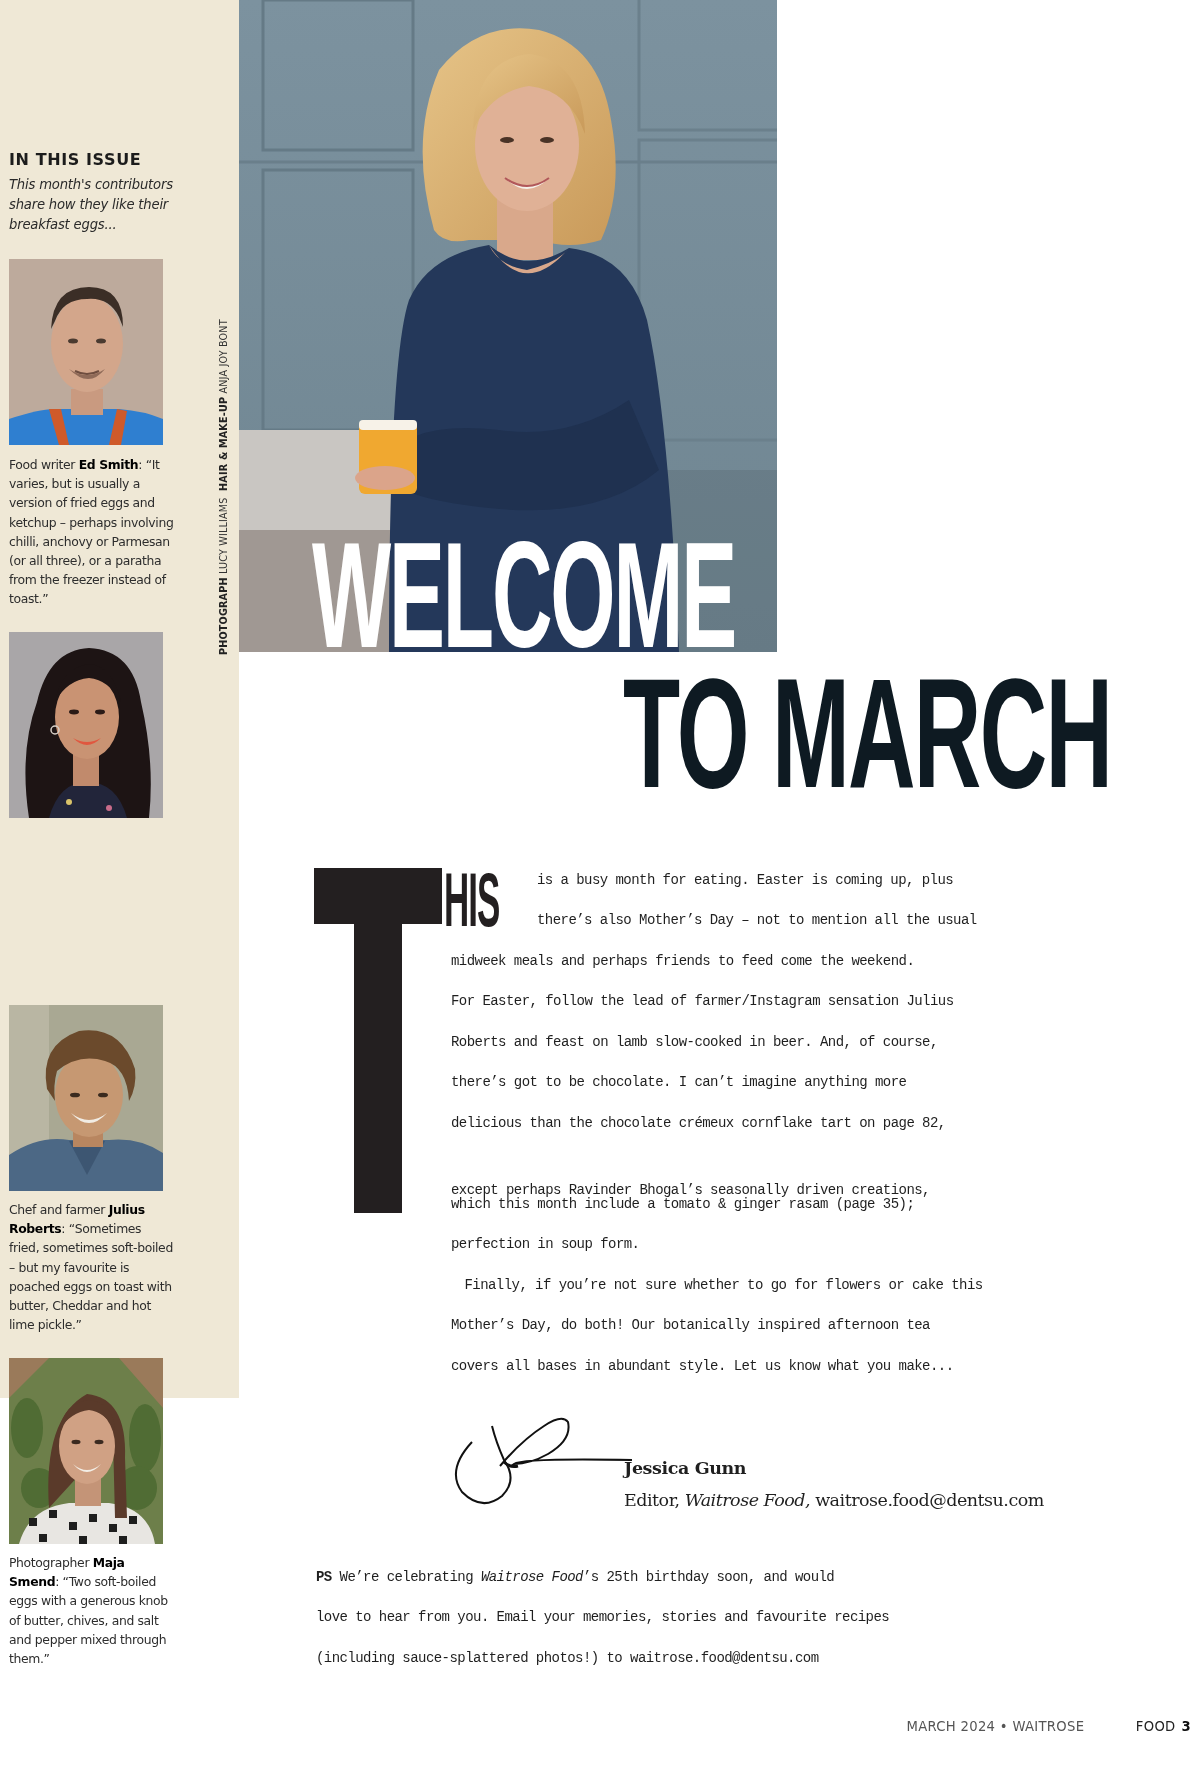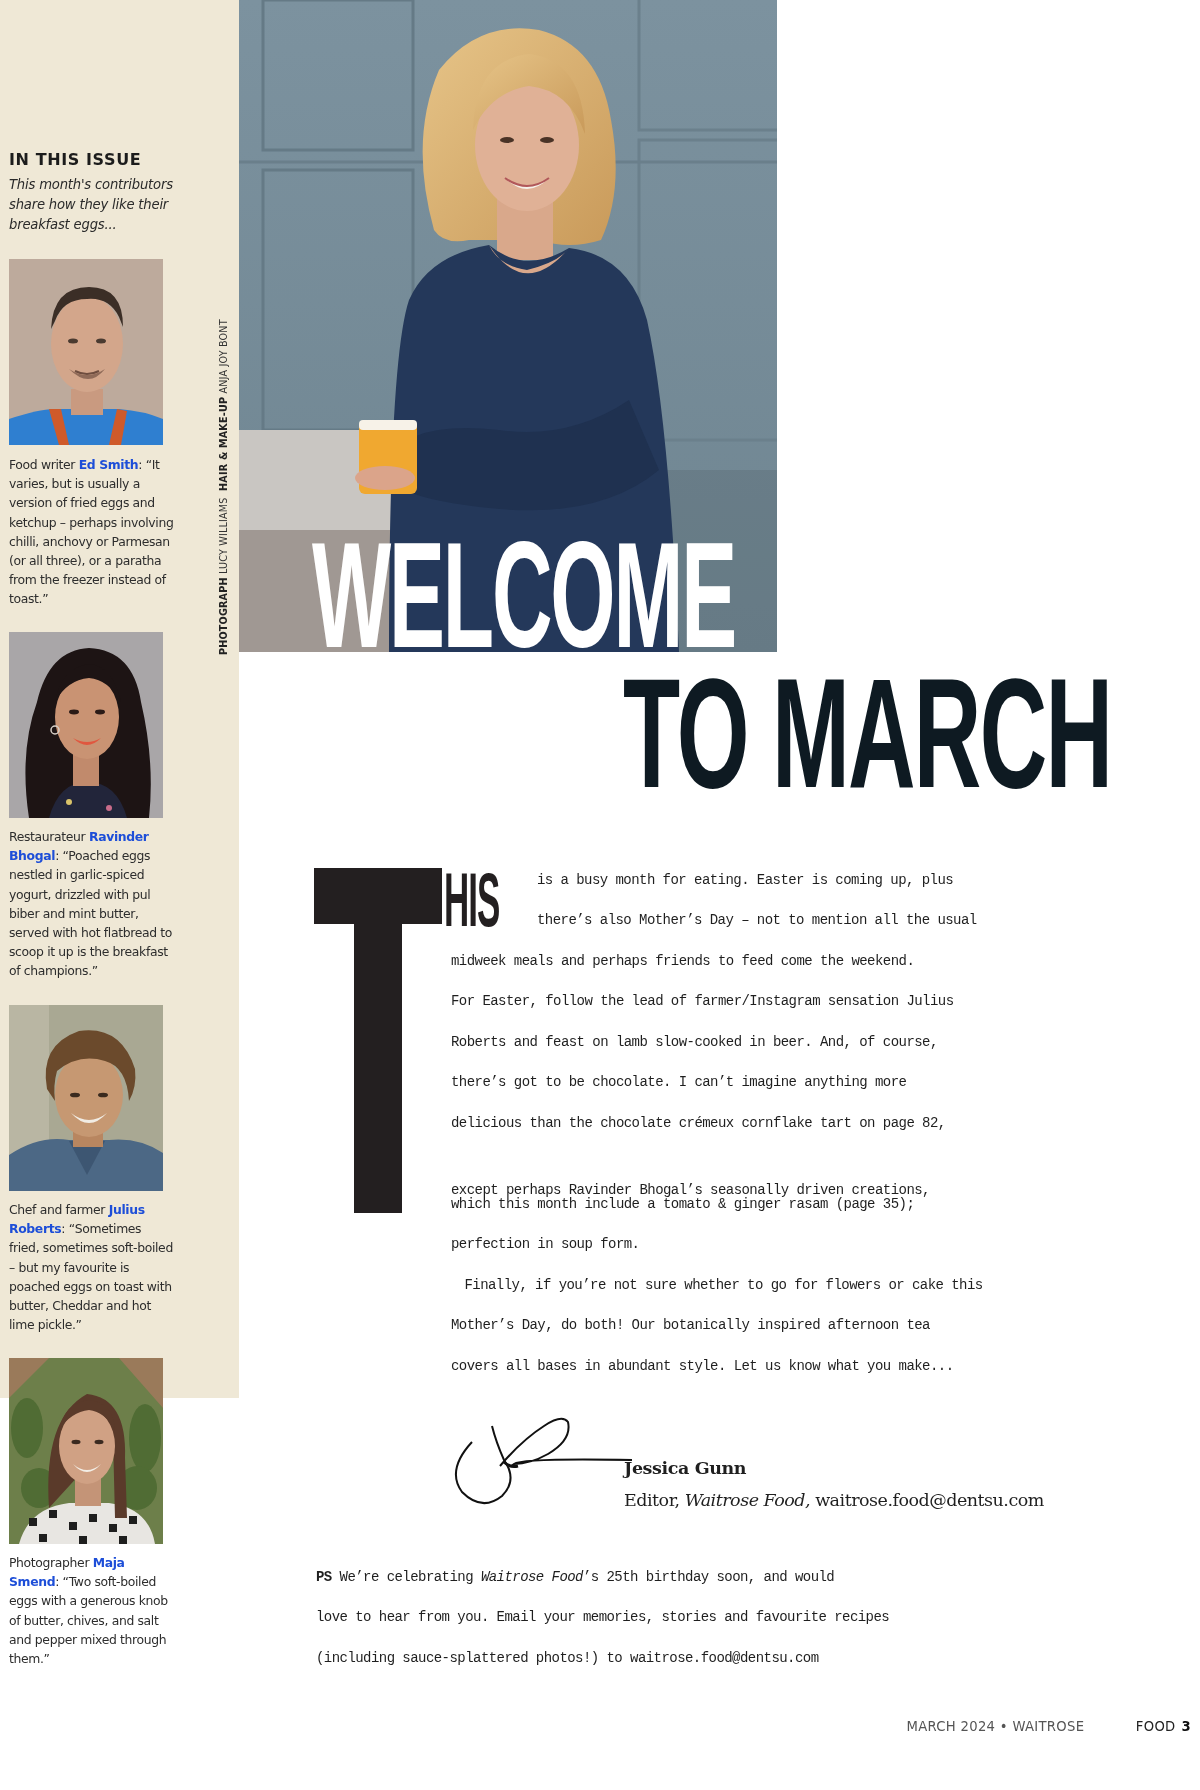--- a/index.html
+++ b/index.html
@@ -2,21 +2,21 @@
 <html><head>
   <meta charset="utf-8">
   <style>
     html, body { margin: 0; padding: 0; }
     body { width: 1200px; height: 1790px; position: relative; background: #ffffff; overflow: hidden; color: #1a1a1a; }
     .sidebar { position: absolute; left: 0; top: 0; width: 239px; height: 1398px; background: #efe8d6; }
     .sb-heading { position: absolute; left: 9px; top: 150px; font-family: "DejaVu Sans", sans-serif; font-weight: bold; font-size: 16px; letter-spacing: 0.6px; color: #1c1c1c; }
     .sb-intro { position: absolute; left: 9px; top: 175px; width: 175px; font-family: "DejaVu Sans", sans-serif; font-style: italic; font-size: 13.2px; line-height: 20px; color: #2a2a2a; letter-spacing: -0.2px; }
     .contrib-photo { position: absolute; left: 9px; width: 154px; height: 186px; overflow: hidden; }
     .contrib-text { position: absolute; left: 9px; width: 165px; font-family: "DejaVu Sans", sans-serif; font-size: 12.4px; line-height: 19.2px; color: #2d2d2d; letter-spacing: -0.35px; }
-    .contrib-text b { font-weight: bold; color: #1d4ed8; }
+    .contrib-text b { font-weight: bold; color: #000000; }
 
     .credit { position: absolute; left: 218px; top: 655px; transform-origin: 0 0; transform: rotate(-90deg); white-space: nowrap; font-family: "DejaVu Sans", sans-serif; font-size: 9.6px; color: #333; letter-spacing: 0.2px; }
     .credit b { font-weight: bold; color: #222; }
 
     .hero { position: absolute; left: 239px; top: 0; width: 538px; height: 652px; overflow: hidden; background: #7d929e; }
 
     .headline-1 { position: absolute; left: 312px; top: 520px; font-family: "Liberation Sans", sans-serif; font-weight: bold; font-size: 150px; line-height: 150px; color: #ffffff; transform: scaleX(0.56); transform-origin: 0 0; letter-spacing: -4px; white-space: nowrap; }
     .headline-2 { position: absolute; left: 623px; top: 655px; font-family: "Liberation Sans", sans-serif; font-weight: bold; font-size: 156px; line-height: 156px; color: #0e1a22; transform: scaleX(0.6); transform-origin: 0 0; letter-spacing: -3px; white-space: nowrap; }
 
     .dropcap { position: absolute; left: 314px; top: 868px; width: 128px; height: 345px; }
@@ -70,25 +70,20 @@
       <rect x="64" y="120" width="26" height="34" fill="#c18a6c"></rect>
       <ellipse cx="78" cy="85" rx="32" ry="42" fill="#c99373"></ellipse>
       <path d="M46 70 Q52 36 80 32 Q104 34 112 70 Q100 48 80 46 Q58 48 46 70Z" fill="#1d1414"></path>
       <ellipse cx="65" cy="80" rx="5" ry="2.4" fill="#2a1a16"></ellipse>
       <ellipse cx="91" cy="80" rx="5" ry="2.4" fill="#2a1a16"></ellipse>
       <path d="M64 106 Q78 114 92 106 Q78 120 64 106Z" fill="#e0573f"></path>
       <circle cx="46" cy="98" r="4" fill="none" stroke="#d8d0c8" stroke-width="1.5"></circle>
       <circle cx="60" cy="170" r="3" fill="#d9c36a"></circle>
         <circle cx="100" cy="176" r="3" fill="#c96c8a"></circle>
     </svg>
-  </div>
-  <div class="contrib-text" style="top:827px;">
-    <span>Restaurateur</span>
-    <b>Ravinder Bhogal</b>:
-    <span>“Poached eggs nestled in garlic-spiced yogurt, drizzled with pul biber and mint butter, served with hot flatbread to scoop it up is the breakfast of champions.”</span>
   </div>
 
   <div class="contrib-photo" style="top:1005px;">
     <svg width="154" height="186" viewBox="0 0 154 186">
       <rect width="154" height="186" fill="#a9a893"></rect>
       <rect x="0" y="0" width="40" height="186" fill="#c4c0ad" opacity="0.6"></rect>
       <path d="M0 186 L0 150 Q30 130 60 135 L100 135 Q130 132 154 148 L154 186Z" fill="#4c6885"></path>
       <path d="M60 136 L78 170 L96 136Z" fill="#3d5672"></path>
       <rect x="64" y="118" width="30" height="24" fill="#b88660"></rect>
       <ellipse cx="80" cy="90" rx="34" ry="42" fill="#c69872"></ellipse>

